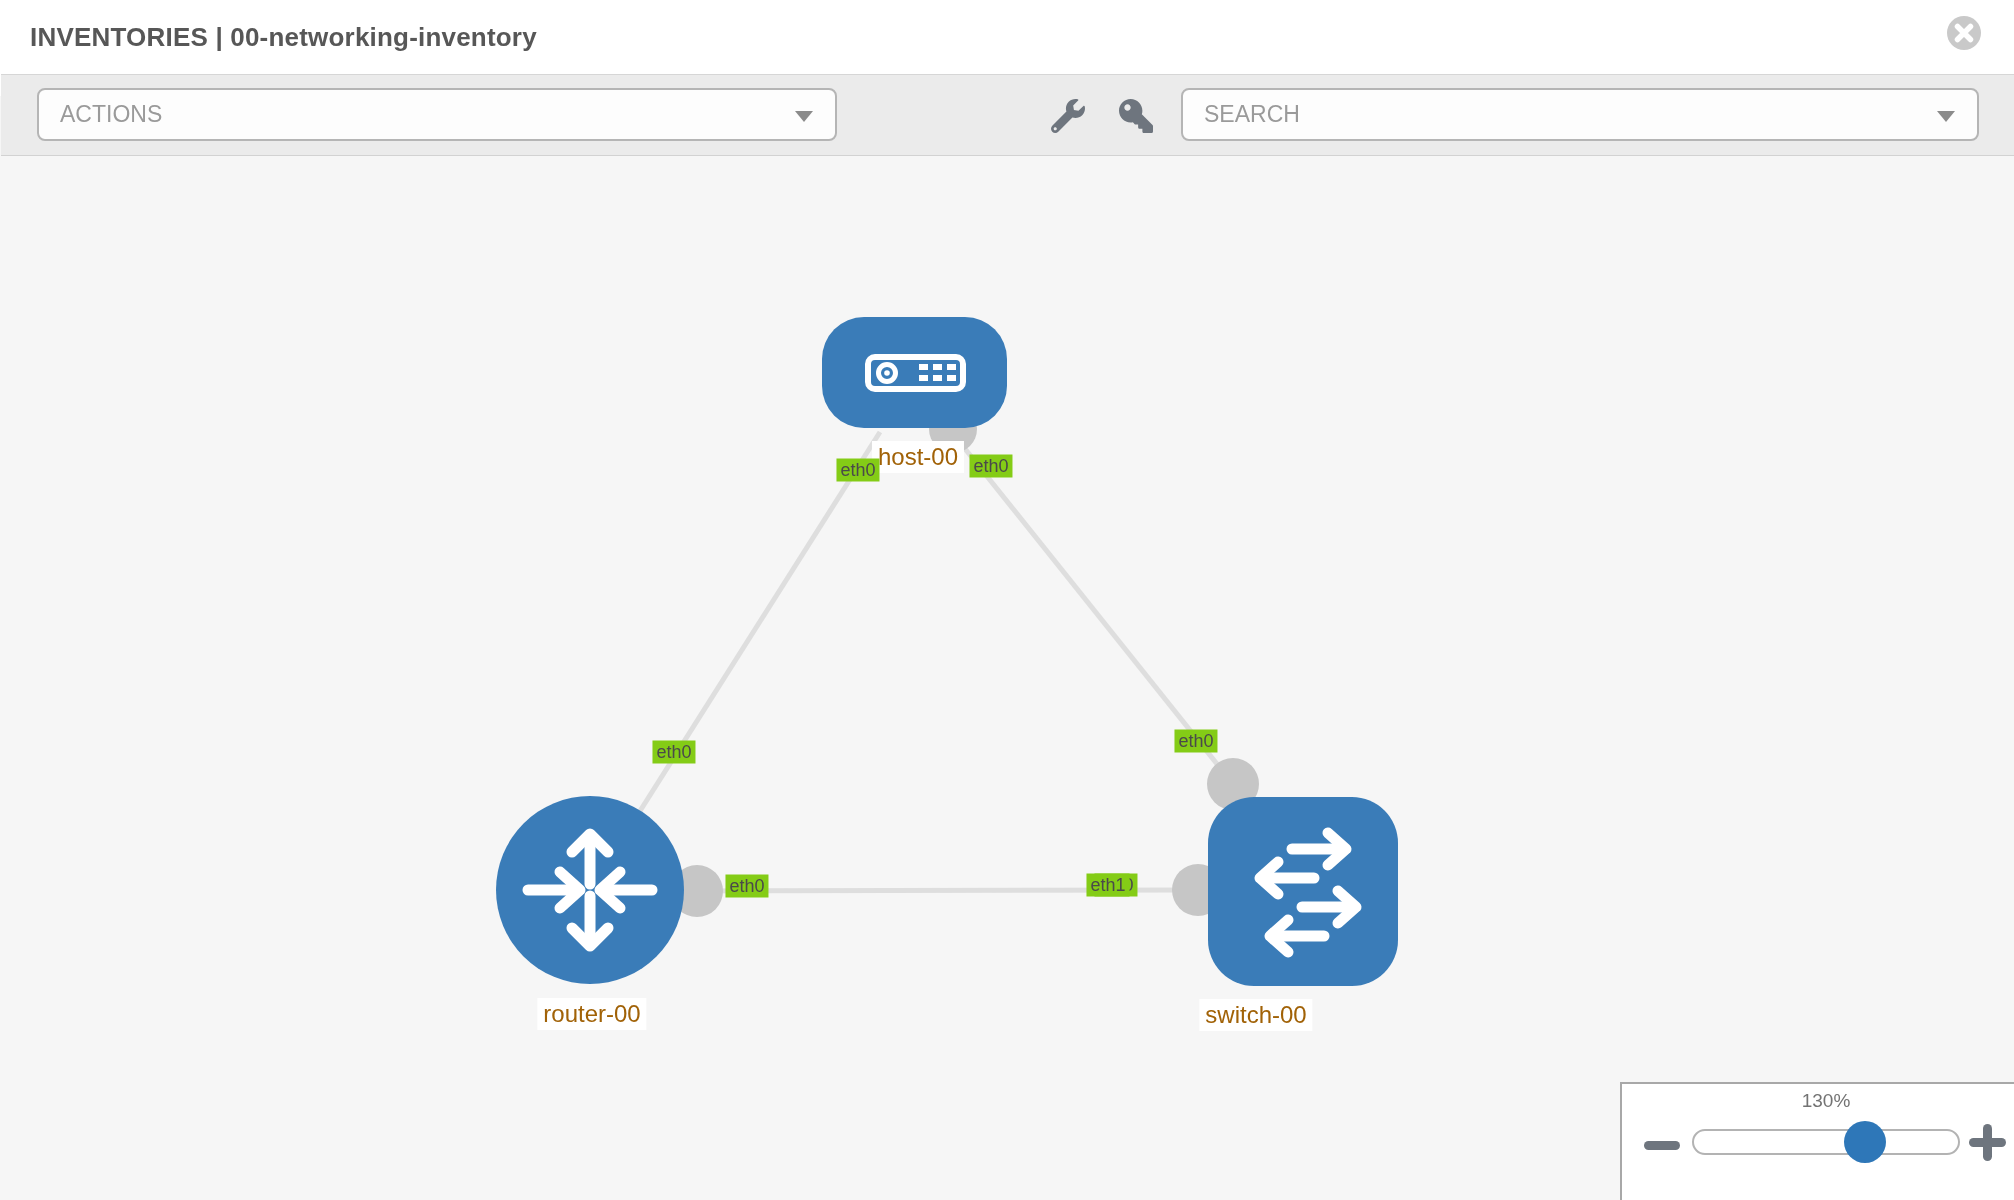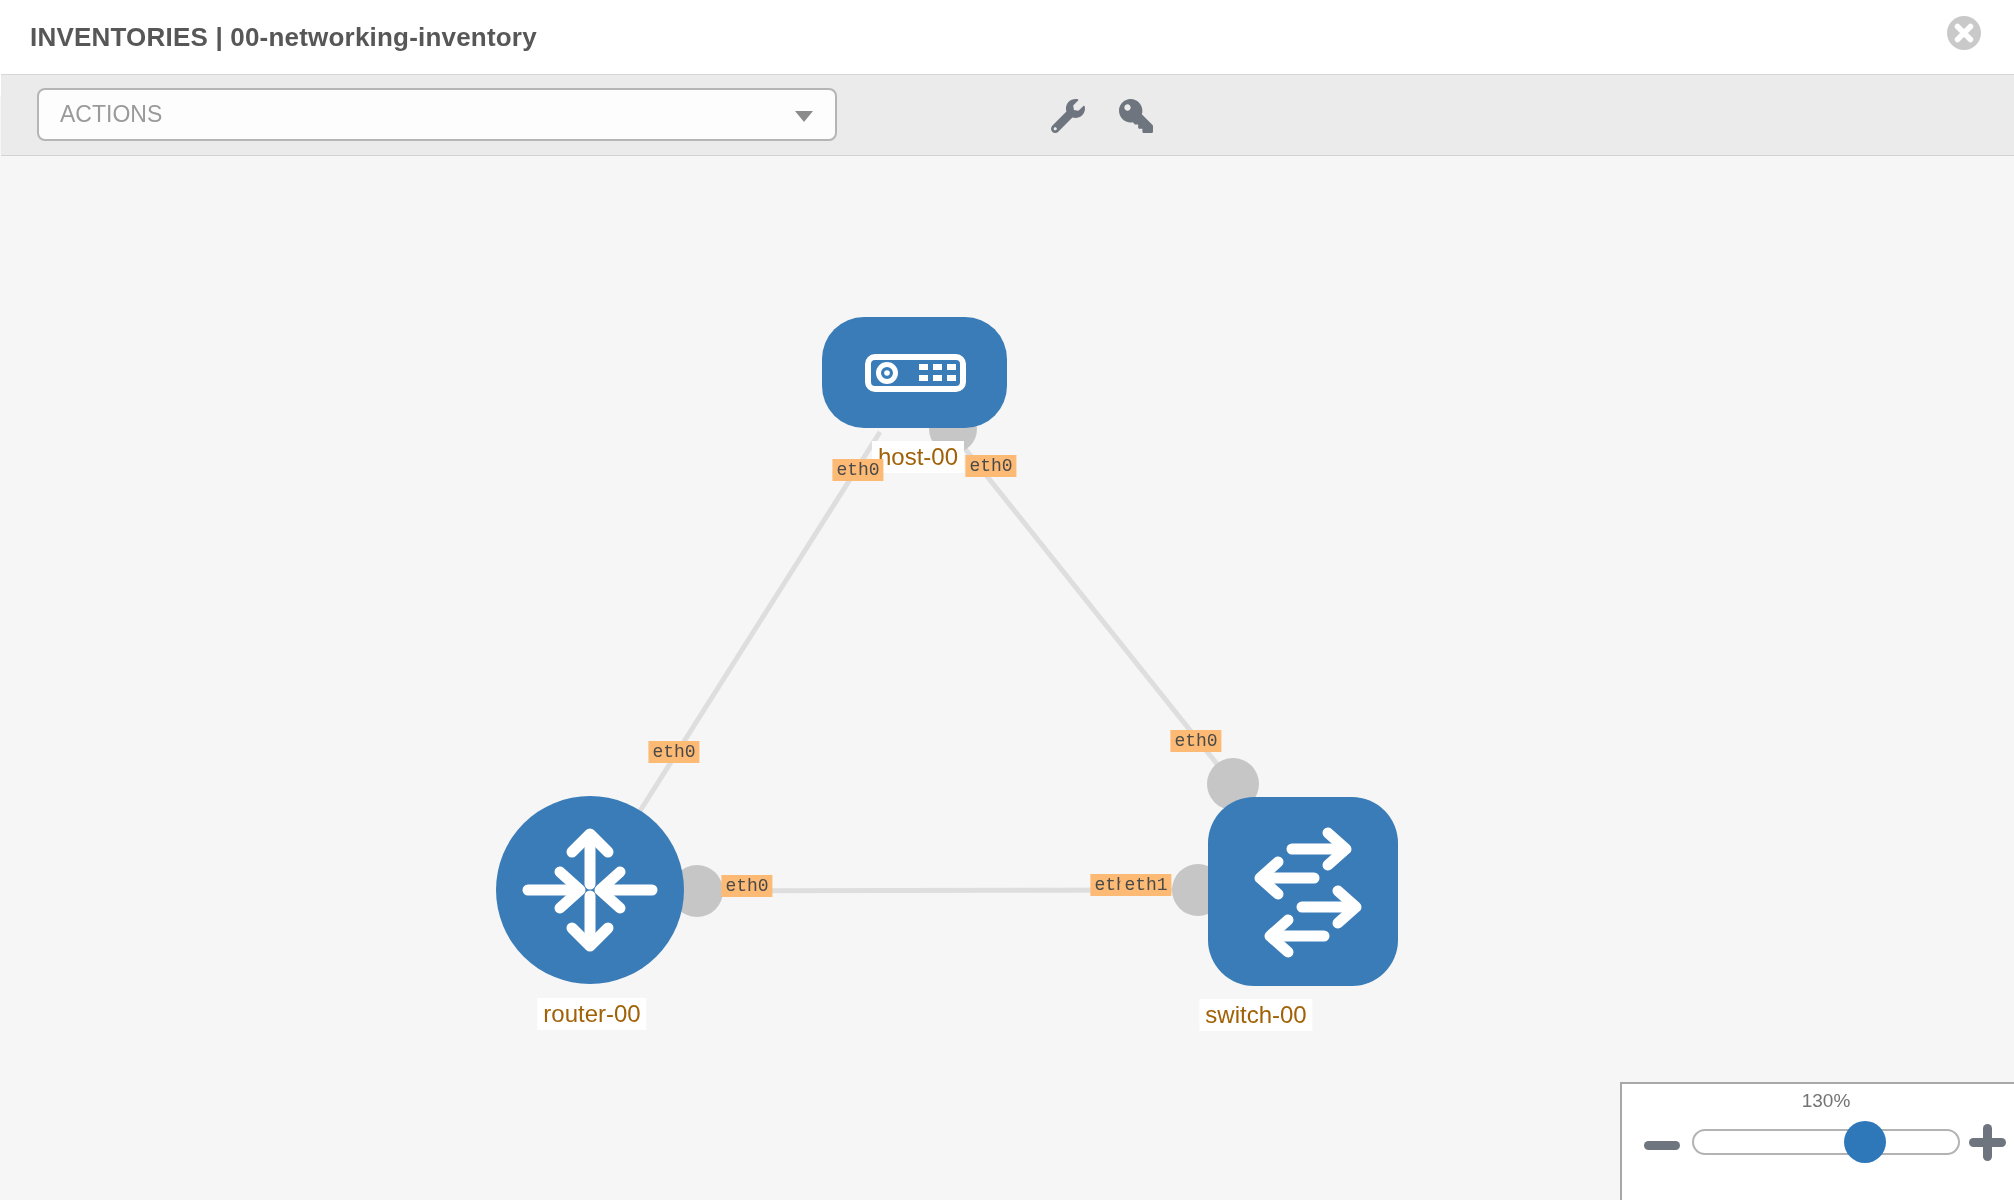--- a/index.html
+++ b/index.html
@@ -58,22 +58,22 @@
     position:absolute;top:0;left:0;width:2014px;height:1200px;z-index:10;
   }
   
   .node-label{
     position:absolute;z-index:20;transform:translate(-50%,-50%);
     background:#ffffff;color:#a16207;font-size:24px;
     padding:2px 6px;white-space:nowrap;
   }
   .if-label{
     position:absolute;z-index:20;transform:translate(-50%,-50%);
-    background:#fdba74;color:#4a4a4a;font-size:18px;
-    padding:1px 4px;white-space:nowrap;font-family:Liberation Mono, monospace;
+    background:#84cc16;color:#4a4a4a;font-size:18px;
+    padding:1px 4px;white-space:nowrap;
   }
   .if-label.front{z-index:21;}
   
   .zoom-panel{
     position:absolute;left:1620px;top:1082px;width:402px;height:130px;
     background:#ffffff;border:2px solid #a8a8a8;box-sizing:border-box;z-index:40;
   }
   .zoom-level{
     position:absolute;left:70px;top:6px;width:268px;text-align:center;
     font-size:19px;color:#737373;
@@ -159,21 +159,21 @@
 <div class="node-label" style="left:918px;top:457px;">host-00</div>
 <div class="node-label" style="left:592px;top:1014px;">router-00</div>
 <div class="node-label" style="left:1256px;top:1015px;">switch-00</div>
 
 <div class="if-label" style="left:858px;top:470px;">eth0</div>
 <div class="if-label" style="left:991px;top:466px;">eth0</div>
 <div class="if-label" style="left:674px;top:752px;">eth0</div>
 <div class="if-label" style="left:1196px;top:741px;">eth0</div>
 <div class="if-label" style="left:747px;top:886px;">eth0</div>
 <div class="if-label" style="left:1116px;top:885px;">eth0</div>
-<div class="if-label front" style="left:1146px;top:885px;">eth1</div>
+<div class="if-label front" style="left:1108px;top:885px;">eth1</div>
 
 <div class="app-header">
   <div class="app-title">INVENTORIES | 00-networking-inventory</div>
   <div class="close-btn">
     <svg width="36" height="36" viewBox="0 0 36 36">
       <circle cx="18" cy="18" r="17" fill="#c9c9c9"></circle>
       <path d="M11.5 11.5 L24.5 24.5 M24.5 11.5 L11.5 24.5" stroke="#ffffff" stroke-width="5.5" stroke-linecap="round"></path>
     </svg>
   </div>
 </div>
@@ -189,20 +189,24 @@
       <path d="M507.73 109.1c-2.24-9.03-13.54-12.09-20.12-5.51l-74.36 74.36-67.88-11.31-11.31-67.88 74.36-74.36c6.62-6.62 3.43-17.9-5.66-20.16-47.38-11.74-99.55.91-136.58 37.93-39.64 39.64-50.55 97.1-34.05 147.2L18.74 402.76c-24.99 24.99-24.99 65.51 0 90.5 24.99 24.99 65.51 24.99 90.5 0l213.21-213.21c50.12 16.71 107.47 5.68 147.37-34.22 37.07-37.07 49.7-89.32 37.91-136.73zM64 472c-13.25 0-24-10.75-24-24 0-13.26 10.75-24 24-24s24 10.74 24 24c0 13.25-10.75 24-24 24z" fill="#6e757e"></path>
     </svg>
   </div>
 
   <div class="tool-icon-btn key-btn">
     <svg width="34" height="34" viewBox="0 0 512 512" style="transform:scaleX(-1);">
       <path d="M512 176.001C512 273.203 433.202 352 336 352c-11.22 0-22.19-1.062-32.827-3.069l-24.012 27.014A23.999 23.999 0 0 1 261.223 384H224v40c0 13.255-10.745 24-24 24h-40v40c0 13.255-10.745 24-24 24H24c-13.255 0-24-10.745-24-24v-78.059c0-6.365 2.529-12.47 7.029-16.971l161.802-161.802C163.108 213.814 160 195.271 160 176 160 78.798 238.797.001 335.999 0 433.488-.001 512 78.511 512 176.001zM336 128c0 26.51 21.49 48 48 48s48-21.49 48-48-21.49-48-48-48-48 21.49-48 48z" fill="#6e757e"></path>
     </svg>
   </div>
 
+  <div class="select-box search-select">
+    <span class="select-label">SEARCH</span>
+    <span class="caret"></span>
+  </div>
 </div>
 
 <div class="zoom-panel">
   <div class="zoom-level">130%</div>
   <div class="zoom-minus">
     <svg width="36" height="10" viewBox="0 0 36 10">
       <rect x="0" y="0" width="36" height="9" rx="4.5" fill="#6e757e"></rect>
     </svg>
   </div>
   <div class="zoom-track"></div>

